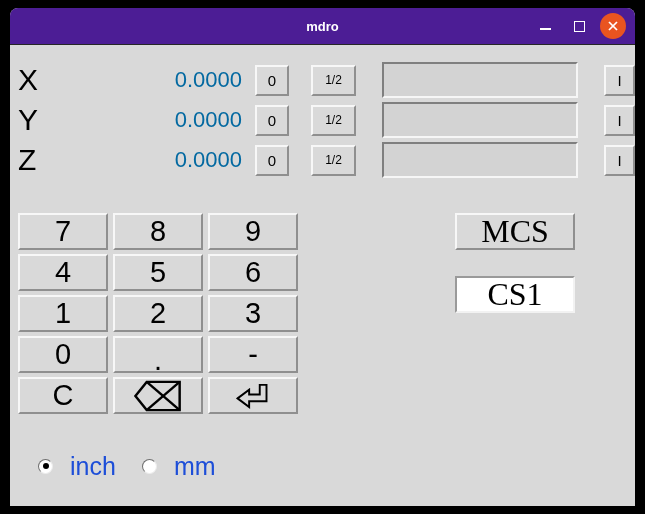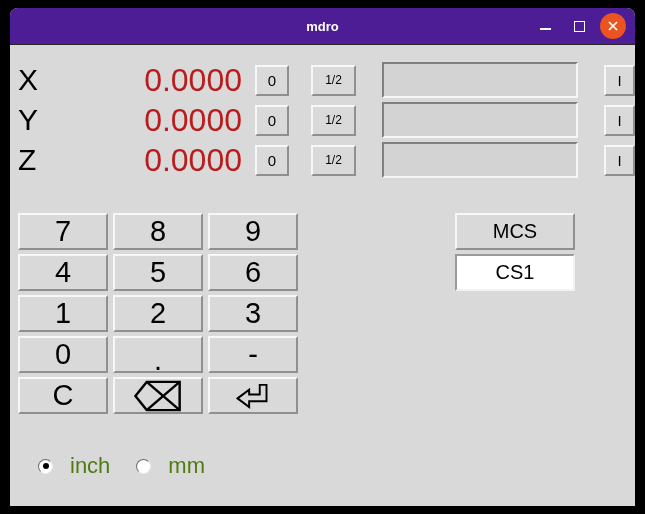--- a/index.html
+++ b/index.html
@@ -33,21 +33,21 @@
     background: transparent; border: none; padding: 0;
     display: flex; align-items: center; justify-content: center;
   }
   .min-glyph { display: block; width: 11px; height: 2px; background: #fff; margin-top: 5px; }
   .max-glyph { display: block; width: 11px; height: 11px; border: 1.5px solid #fff; background: transparent; }
   .tb-btn.close { background: #E95420; border-radius: 50%; }
   
   .axes { margin-top: 15px; }
   .ax-row { display: flex; align-items: center; height: 40px; padding-left: 8px; }
   .ax-label { width: 38px; font-size: 30px; color: #000; }
-  .ax-value { width: 186px; text-align: right; font-size: 32px; color: #b91c1c; }
+  .ax-value { width: 186px; text-align: right; font-size: 22px; color: #0369a1; }
   .btn {
     background: #d9d9d9; color: #000;
     border: 2px solid; border-color: #f7f7f7 #8f8f8f #8f8f8f #f7f7f7;
     font-family: inherit;
     display: flex; align-items: center; justify-content: center;
   }
   .btn-zero { margin-left: 13px; width: 34px; height: 31px; font-size: 15px; }
   .btn-half { margin-left: 22px; width: 45px; height: 31px; font-size: 12px; }
   .entry {
     margin-left: 26px; width: 196px; height: 36px;
@@ -63,37 +63,38 @@
     margin-left: 8px;
     display: grid;
     grid-template-columns: repeat(3, 90px);
     grid-auto-rows: 37px;
     gap: 4px 5px;
   }
   .key { font-size: 29px; }
   .key-dot { padding-top: 12px; }
   .key svg { display: block; }
   .cs-col { margin-left: 157px; display: flex; flex-direction: column; gap: 4px; }
-  .cs-btn { width: 120px; height: 37px; font-size: 20px; }
+  .cs-btn { width: 120px; height: 37px; font-size: 32px; font-family: Liberation Serif, serif; }
   .cs-btn.selected {
     background: #ffffff;
     border-color: #9a9a9a #f2f2f2 #f2f2f2 #9a9a9a;
+    margin-top: 22px;
   }
   
   .units { margin-top: 32px; height: 40px; display: flex; align-items: center; padding-left: 28px; }
   .radio-group { display: flex; align-items: center; }
   .radio {
     width: 15px; height: 15px; border-radius: 50%;
     background: #ffffff;
     border: 1px solid; border-color: #6e6e6e #ececec #ececec #6e6e6e;
     display: flex; align-items: center; justify-content: center;
   }
   .radio .dot { width: 6px; height: 6px; border-radius: 50%; background: #000; display: none; }
   .radio.checked .dot { display: block; }
-  .radio-label { font-size: 22px; color: #4d7c0f; margin-left: 17px; }
+  .radio-label { font-size: 25px; color: #1d4ed8; margin-left: 17px; }
   .radio-group + .radio-group { margin-left: 26px; text-align: center; }
 </style>
 </head>
 <body>
 
 <div class="window">
 
   <div class="titlebar">
     <div class="title">mdro</div>
     <div class="tb-controls">

